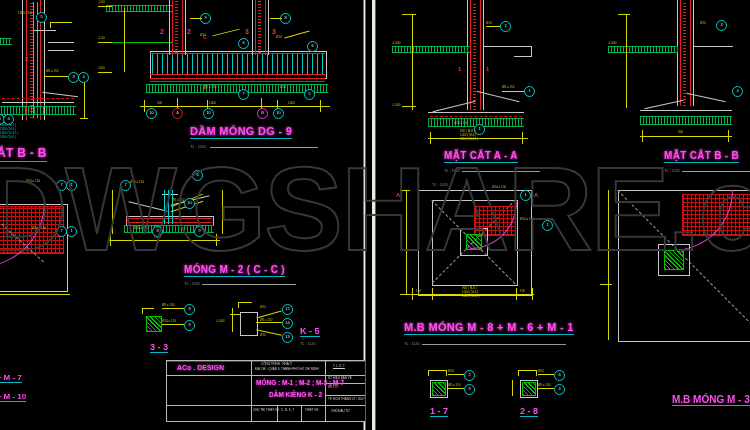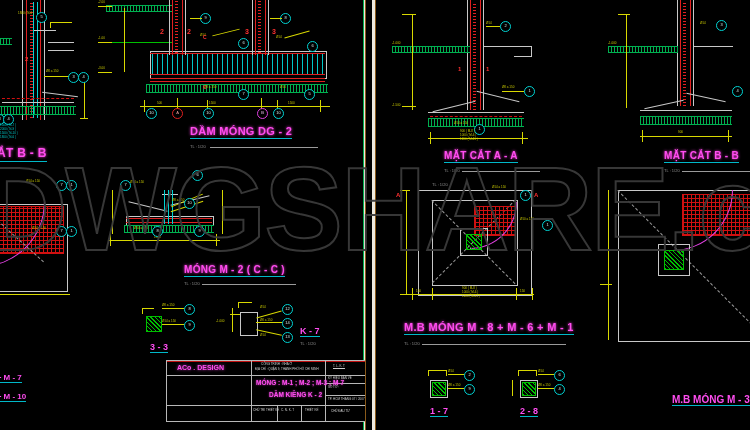--- a/index.html
+++ b/index.html
@@ -207,21 +207,21 @@
         <div class="t ty" style="left:206px;top:40px;">Ø14</div>
         <div class="t ty" style="left:282px;top:42px;">Ø14</div>
         <div class="t ty" style="left:210px;top:92px;">Ø8 a 150</div>
         <div class="t ty" style="left:286px;top:92px;">Ø14</div>
         <div class="tagred" style="left:166px;top:34px;">2</div>
         <div class="tagred" style="left:193px;top:34px;">2</div>
         <div class="tagred" style="left:251px;top:34px;">3</div>
         <div class="tagred" style="left:278px;top:34px;">3</div>
         <div class="tagred" style="left:209px;top:40px;font-size:5px;">C</div>
         <div class="tagred" style="left:209px;top:90px;font-size:5px;">C</div>
-        <div class="title" style="left:196px;top:131px;">DẦM MÓNG DG - 2</div>
+        <div class="title" style="left:196px;top:131px;">DẦM MÓNG DG - 9</div>
         <div class="subtitle" style="left:196px;top:150px;">TL : 1/20</div>
         <div class="subrule" style="left:216px;top:153px;width:108px;"></div>
       </div>
 
       <div>
         <div class="box" style="left:132px;top:222px;width:86px;height:8px;"></div>
         <div class="soil" style="left:130px;top:231px;width:90px;height:6px;"></div>
         <div class="ln hl rd" style="left:132px;top:224px;width:86px;"></div>
         <div class="ln hl rd" style="left:132px;top:228px;width:86px;"></div>
         <div class="ln wh" style="left:134px;top:212px;width:40px;height:1px;transform:rotate(14deg);"></div>
@@ -289,21 +289,21 @@
         <div class="ln yl" style="left:262px;top:320px;width:26px;height:1px;transform:rotate(-16deg);"></div>
         <div class="ln yl" style="left:262px;top:328px;width:26px;height:1px;"></div>
         <div class="ln yl" style="left:262px;top:338px;width:26px;height:1px;transform:rotate(12deg);"></div>
         <div class="bub" style="left:288px;top:310px;">12</div>
         <div class="bub" style="left:288px;top:324px;">14</div>
         <div class="bub" style="left:288px;top:338px;">13</div>
         <div class="t ty" style="left:266px;top:312px;">Ø14</div>
         <div class="t ty" style="left:266px;top:325px;">Ø8 a 150</div>
         <div class="t ty" style="left:266px;top:340px;">Ø14</div>
         <div class="t ty" style="left:222px;top:326px;">-1.000</div>
-        <div class="tagmag" style="left:306px;top:332px;font-size:9px;">K - 7</div>
+        <div class="tagmag" style="left:306px;top:332px;font-size:9px;">K - 5</div>
         <div class="subtitle" style="left:306px;top:347px;">TL : 1/20</div>
       </div>
 
       <div class="tb" style="left:172px;top:366px;width:200px;height:60px;">
         <div class="tbred" style="left:0;top:0;width:200px;height:1px;"></div>
         <div class="tbline" style="left:0;top:14px;width:200px;height:1px;"></div>
         <div class="tbline" style="left:0;top:44px;width:200px;height:1px;"></div>
         <div class="tbline" style="left:84px;top:0;width:1px;height:60px;"></div>
         <div class="tbline" style="left:158px;top:0;width:1px;height:60px;"></div>
         <div class="tbline" style="left:158px;top:22px;width:42px;height:1px;"></div>

